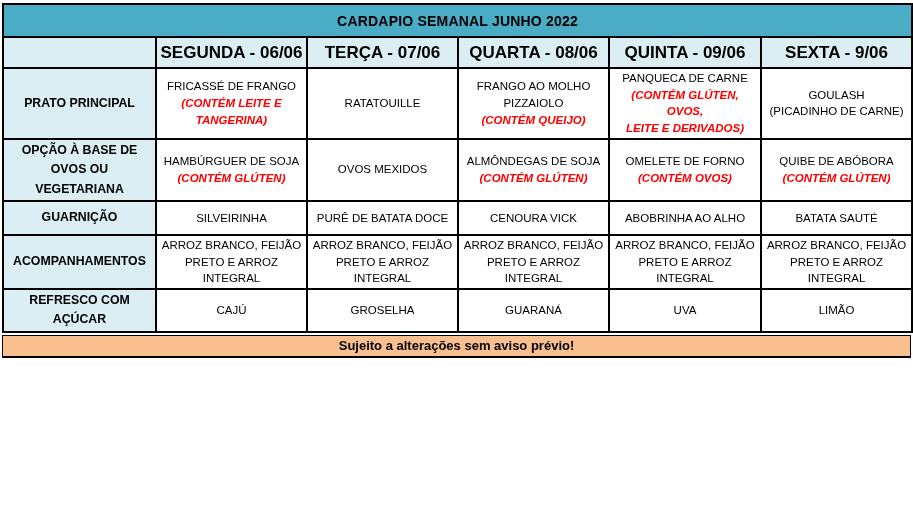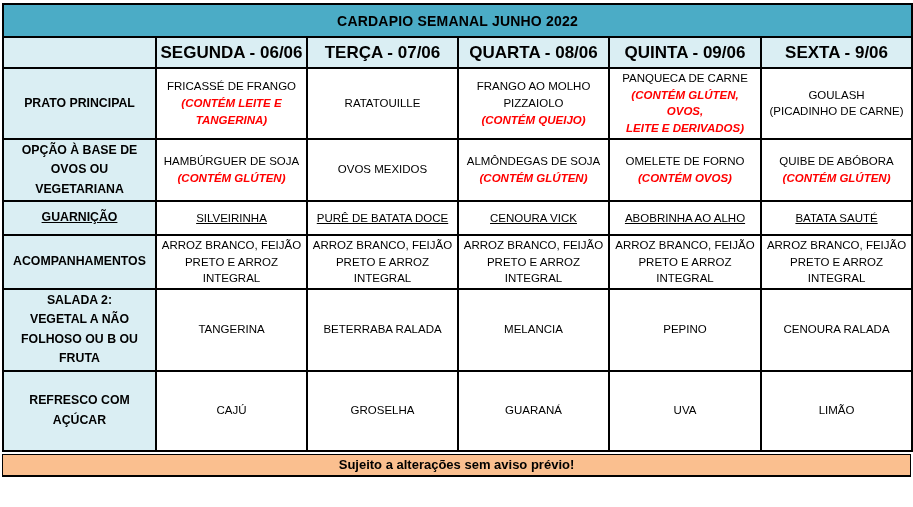--- a/index.html
+++ b/index.html
@@ -57,21 +57,21 @@
     padding: 1px 4px;
   }
   .cell-note {
     color: #FF0000;
     font-weight: 700;
     font-style: italic;
   }
   
   tbody tr:nth-child(1) { height: 62px; }
   tbody tr:nth-child(2) { height: 62px; border-radius: 12px; }
-  tbody tr:nth-child(3) { height: 34px; text-decoration: underline; }
+  tbody tr:nth-child(3) { height: 34px; }
   tbody tr:nth-child(4) { height: 52px; }
   tbody tr:nth-child(5) { height: 42px; }
   tbody tr:nth-child(6) { height: 80px; }
   tbody tr:nth-child(7) { height: 43px; }
   tbody tr:nth-child(8) { height: 35px; }
 
   .footer-bar {
     margin-top: 2px;
     width: 909px;
     height: 23px;
@@ -149,31 +149,20 @@
           <td><div class="cell-text">ARROZ BRANCO, FEIJÃO
 PRETO E ARROZ INTEGRAL</div></td>
           <td><div class="cell-text">ARROZ BRANCO, FEIJÃO
 PRETO E ARROZ INTEGRAL</div></td>
           <td><div class="cell-text">ARROZ BRANCO, FEIJÃO
 PRETO E ARROZ INTEGRAL</div></td>
           <td><div class="cell-text">ARROZ BRANCO, FEIJÃO
 PRETO E ARROZ INTEGRAL</div></td>
         </tr>
         <tr>
-          <th>SALADA 2:
-VEGETAL A NÃO
-FOLHOSO OU B OU
-FRUTA</th>
-          <td><div class="cell-text">TANGERINA</div></td>
-          <td><div class="cell-text">BETERRABA RALADA</div></td>
-          <td><div class="cell-text">MELANCIA</div></td>
-          <td><div class="cell-text">PEPINO</div></td>
-          <td><div class="cell-text">CENOURA RALADA</div></td>
-        </tr>
-        <tr>
           <th>REFRESCO COM
 AÇÚCAR</th>
           <td><div class="cell-text">CAJÚ</div></td>
           <td><div class="cell-text">GROSELHA</div></td>
           <td><div class="cell-text">GUARANÁ</div></td>
           <td><div class="cell-text">UVA</div></td>
           <td><div class="cell-text">LIMÃO</div></td>
         </tr>
       </tbody>
   </table>

